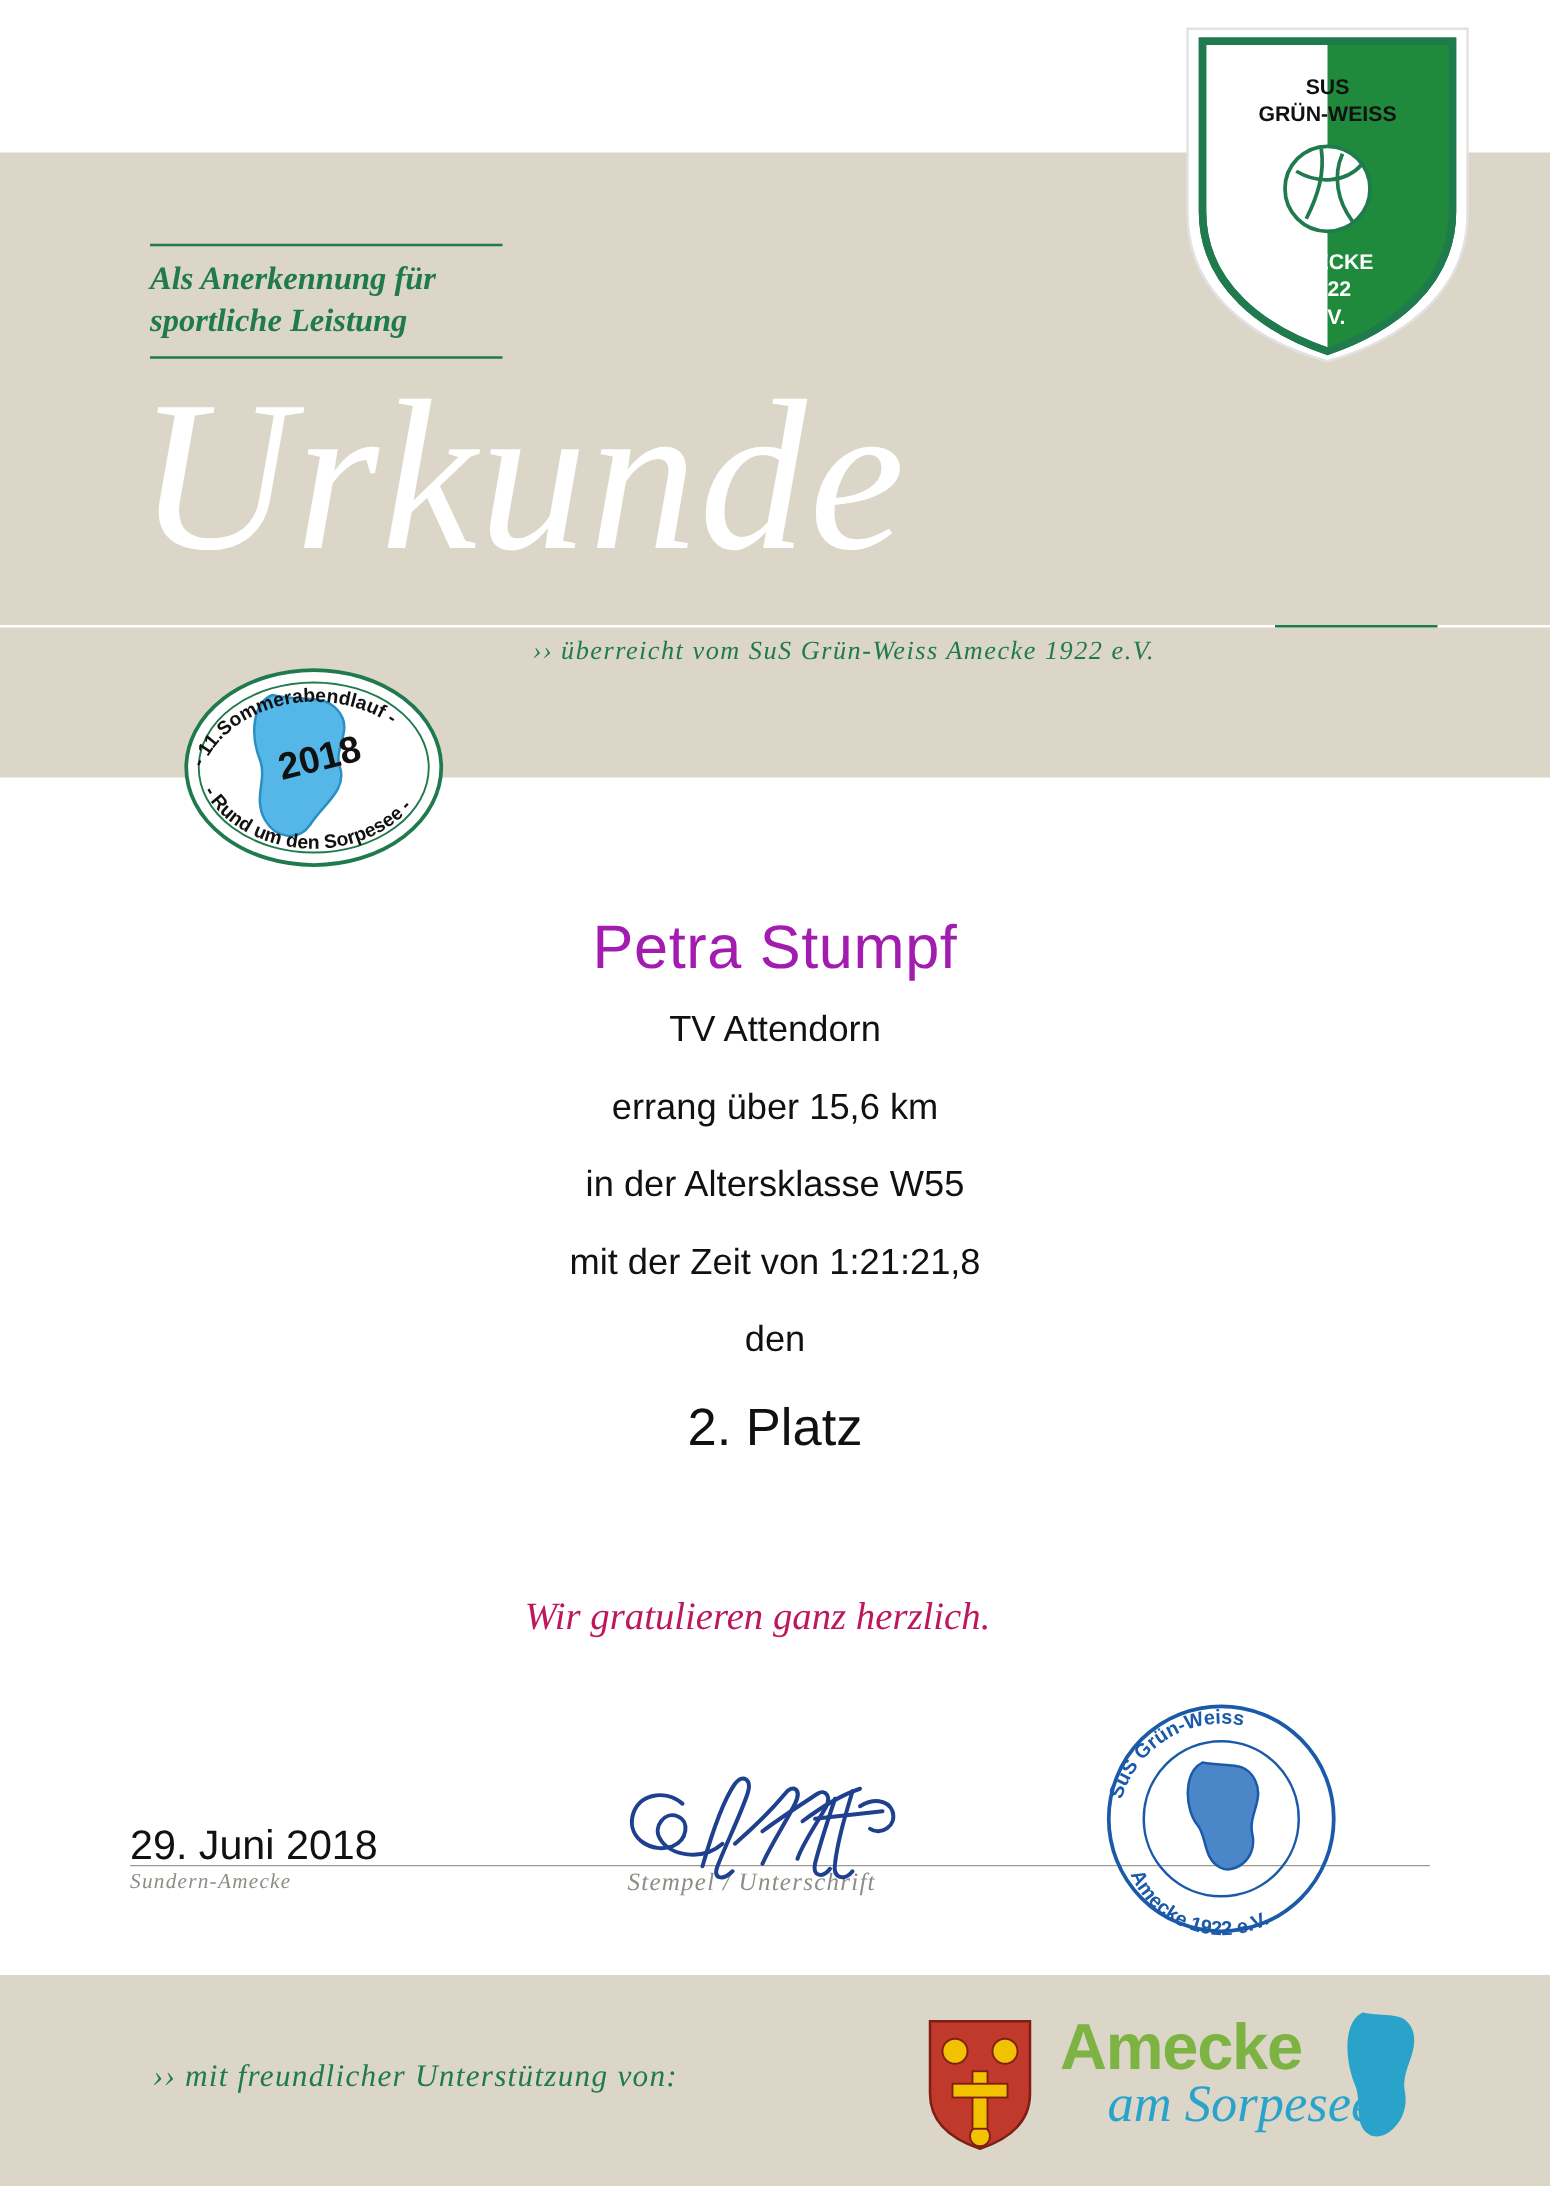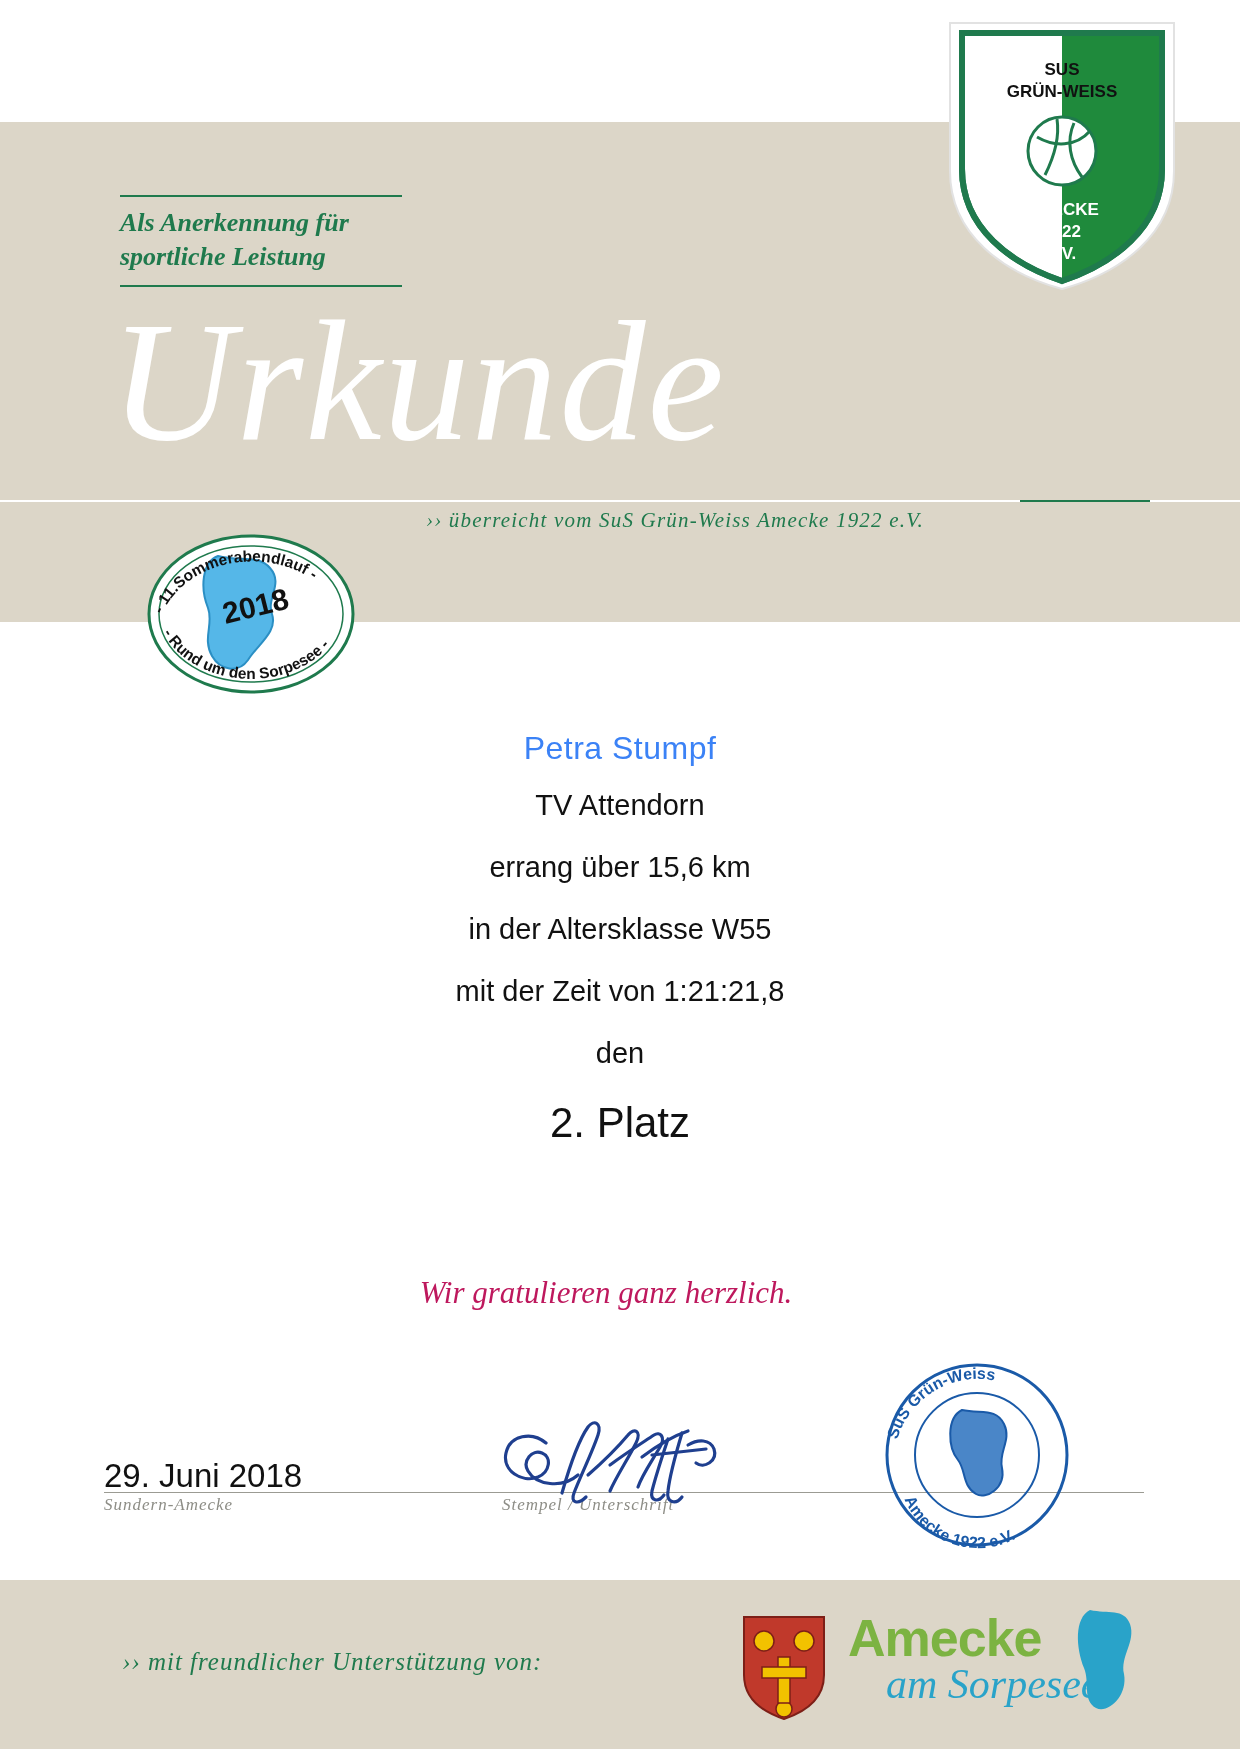--- a/index.html
+++ b/index.html
@@ -105,22 +105,22 @@
   }
 
   
   .body-block {
     position: absolute;
     left: 0; top: 730px;
     width: 1240px;
     text-align: center;
   }
   .winner-name {
-    font-size: 32px;
-    color: #3b82f6;
+    font-size: 49px;
+    color: #a21caf;
     letter-spacing: 0.5px;
     margin-bottom: 22px;
   }
   .body-line {
     font-size: 29px;
     color: #111;
     margin-bottom: 29px;
   }
   .place {
     font-size: 42px;
@@ -156,21 +156,21 @@
     font-style: italic;
     font-size: 17px;
     letter-spacing: 1px;
     color: #8d8d86;
   }
   .sig-label {
     position: absolute;
     left: 502px; top: 1495px;
     font-family: "Liberation Serif", serif;
     font-style: italic;
-    font-size: 17px;
+    font-size: 20px;
     letter-spacing: 1px;
     color: #8d8d86;
   }
   .signature {
     position: absolute;
     left: 492px; top: 1405px;
     width: 270px; height: 110px;
   }
   .bluestamp {
     position: absolute;

